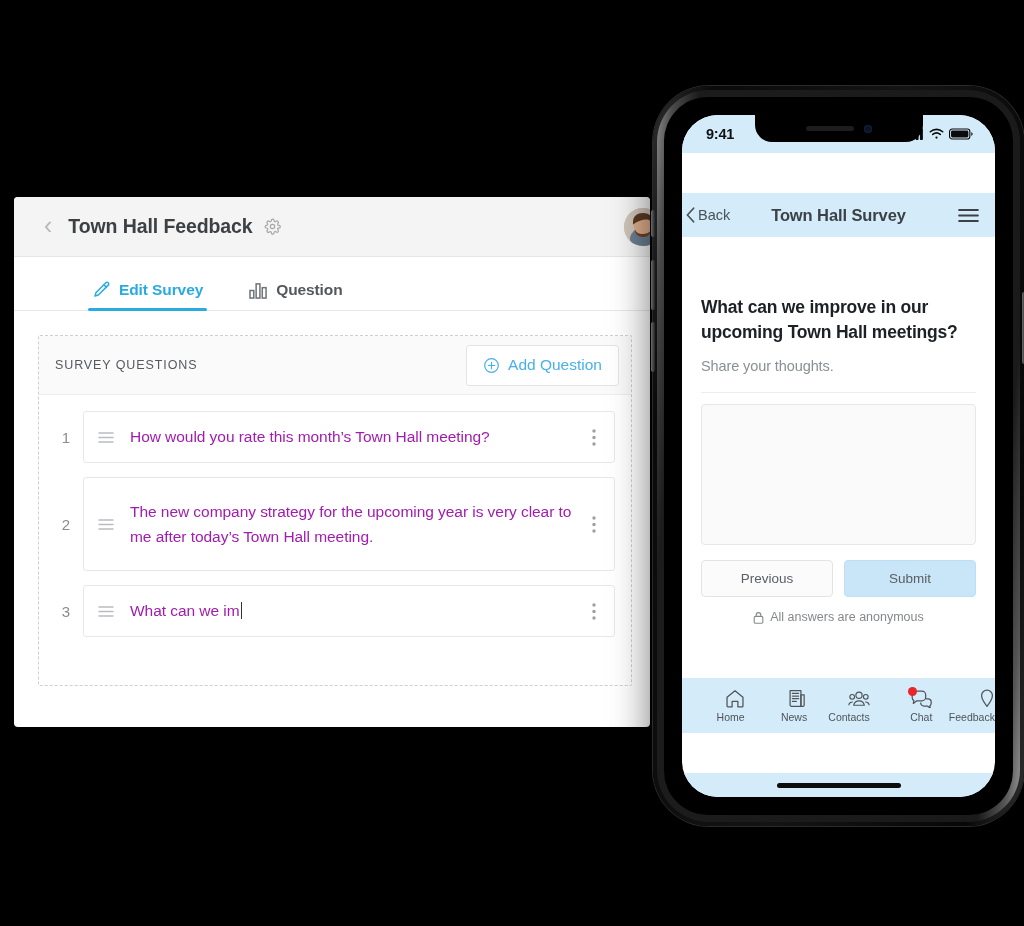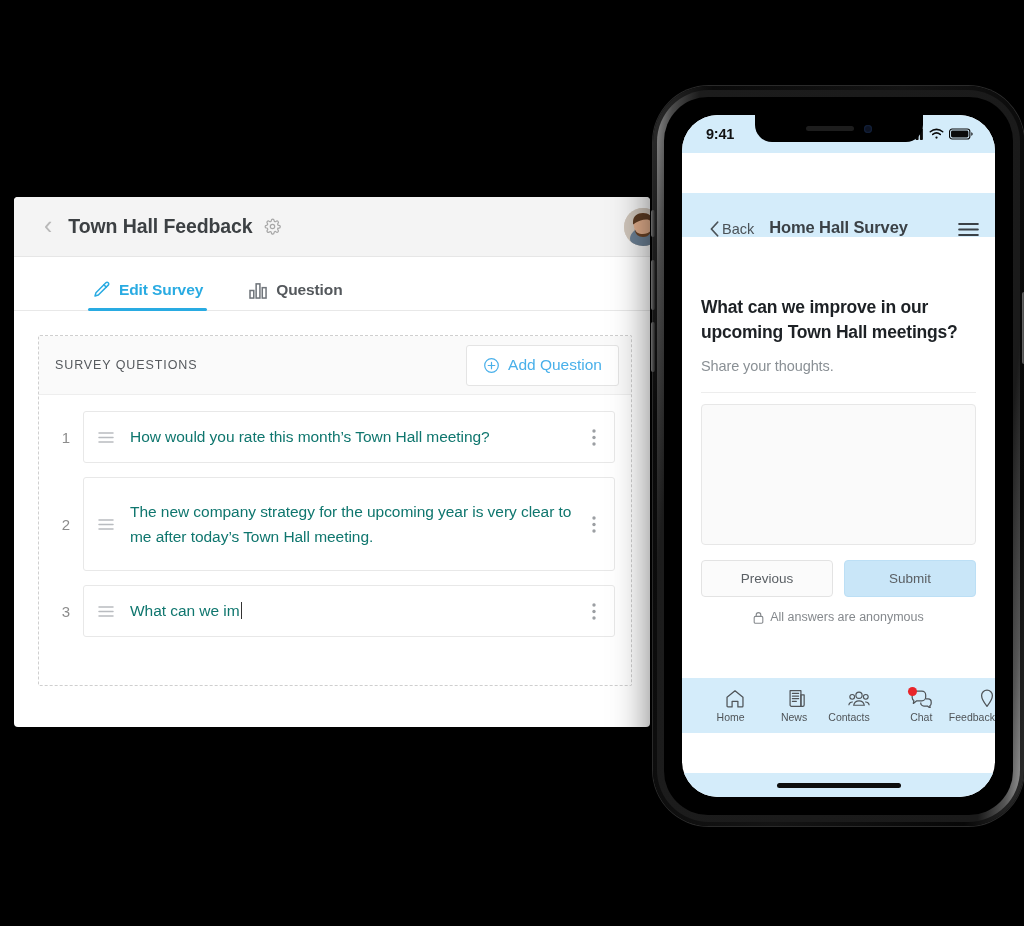--- a/index.html
+++ b/index.html
@@ -151,21 +151,21 @@
     display: flex;
     align-items: center;
     padding: 0 6px 0 14px;
     min-height: 52px;
   }
   .qbox.tall { min-height: 94px; }
   .drag-icon { flex: none; margin-right: 16px; display: flex; align-items: center; }
   .qtext {
     flex: 1;
     font-size: 15.5px;
-    color: #0f766e;
+    color: #a21caf;
     line-height: 1.62;
     padding: 7px 0;
     letter-spacing: -0.05px;
   }
   .qtext .caret {
     display: inline-block;
     width: 1px; height: 17px;
     background: #333;
     vertical-align: -3px;
     margin-left: 1px;
@@ -242,22 +242,22 @@
     justify-content: space-between;
     padding: 0 22px 0 24px;
     flex: none;
   }
   .clock { font-size: 14.5px; font-weight: bold; color: #111; letter-spacing: -0.2px; }
   .status-icons { display: flex; align-items: center; gap: 5px; }
   .navbar {
     height: 44px;
     background: #d4ecfa;
     display: flex;
-    align-items: flex-end;
-    padding: 0 16px 0 28px;
+    align-items: center;
+    padding: 0 16px 0 4px;
     flex: none;
     position: relative;
   }
   .nav-back { display: flex; align-items: center; gap: 3px; cursor: pointer; }
   .nav-back-label { font-size: 14.5px; color: #4b5257; }
   .nav-title {
     position: absolute;
     left: 0; right: 0;
     text-align: center;
     font-size: 16.5px;
@@ -516,21 +516,21 @@
 
         <div class="navbar">
           <span class="nav-back">
             <span>
               <svg width="9" height="16" viewBox="0 0 9 16" fill="none" stroke="#4b5257" stroke-width="1.7" stroke-linecap="round" stroke-linejoin="round">
                 <path d="M7.6 1.2 1.4 8l6.2 6.8"></path>
               </svg>
             </span>
             <span class="nav-back-label">Back</span>
           </span>
-          <span class="nav-title">Home Hall Survey</span>
+          <span class="nav-title">Town Hall Survey</span>
           <span class="nav-menu">
             <svg width="21" height="15" viewBox="0 0 21 15" stroke="#3b4146" stroke-width="2.1" stroke-linecap="round">
               <path d="M1.2 2h18.6M1.2 7.5h18.6M1.2 13h18.6"></path>
             </svg>
           </span>
         </div>
 
         <div class="survey-body">
           <div class="q-title">What can we improve in our upcoming Town Hall meetings?</div>
           <div class="q-sub">Share your thoughts.</div>

